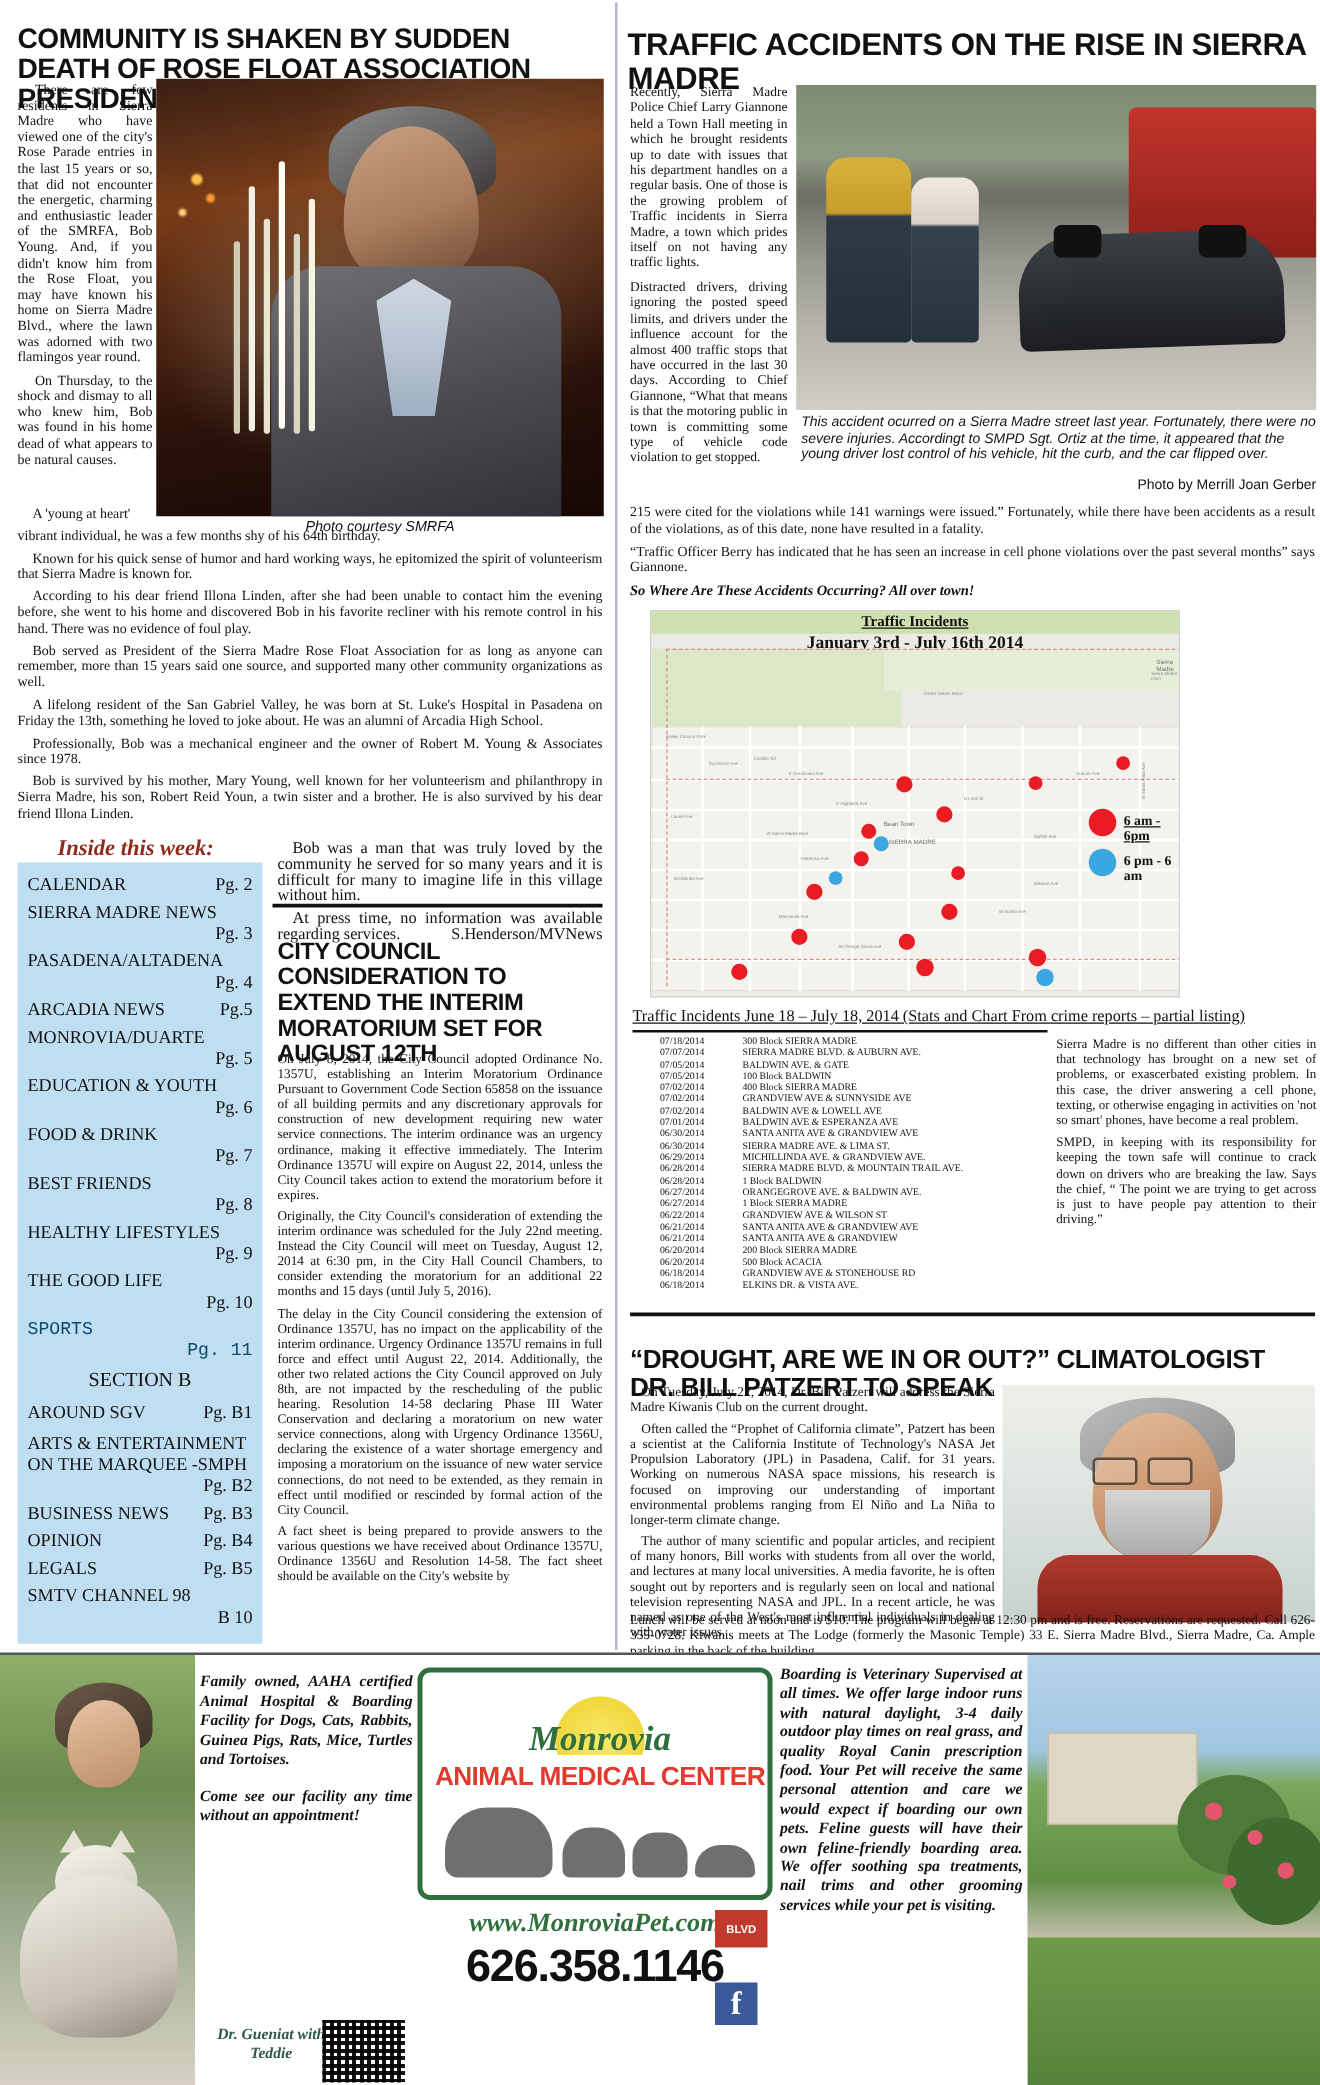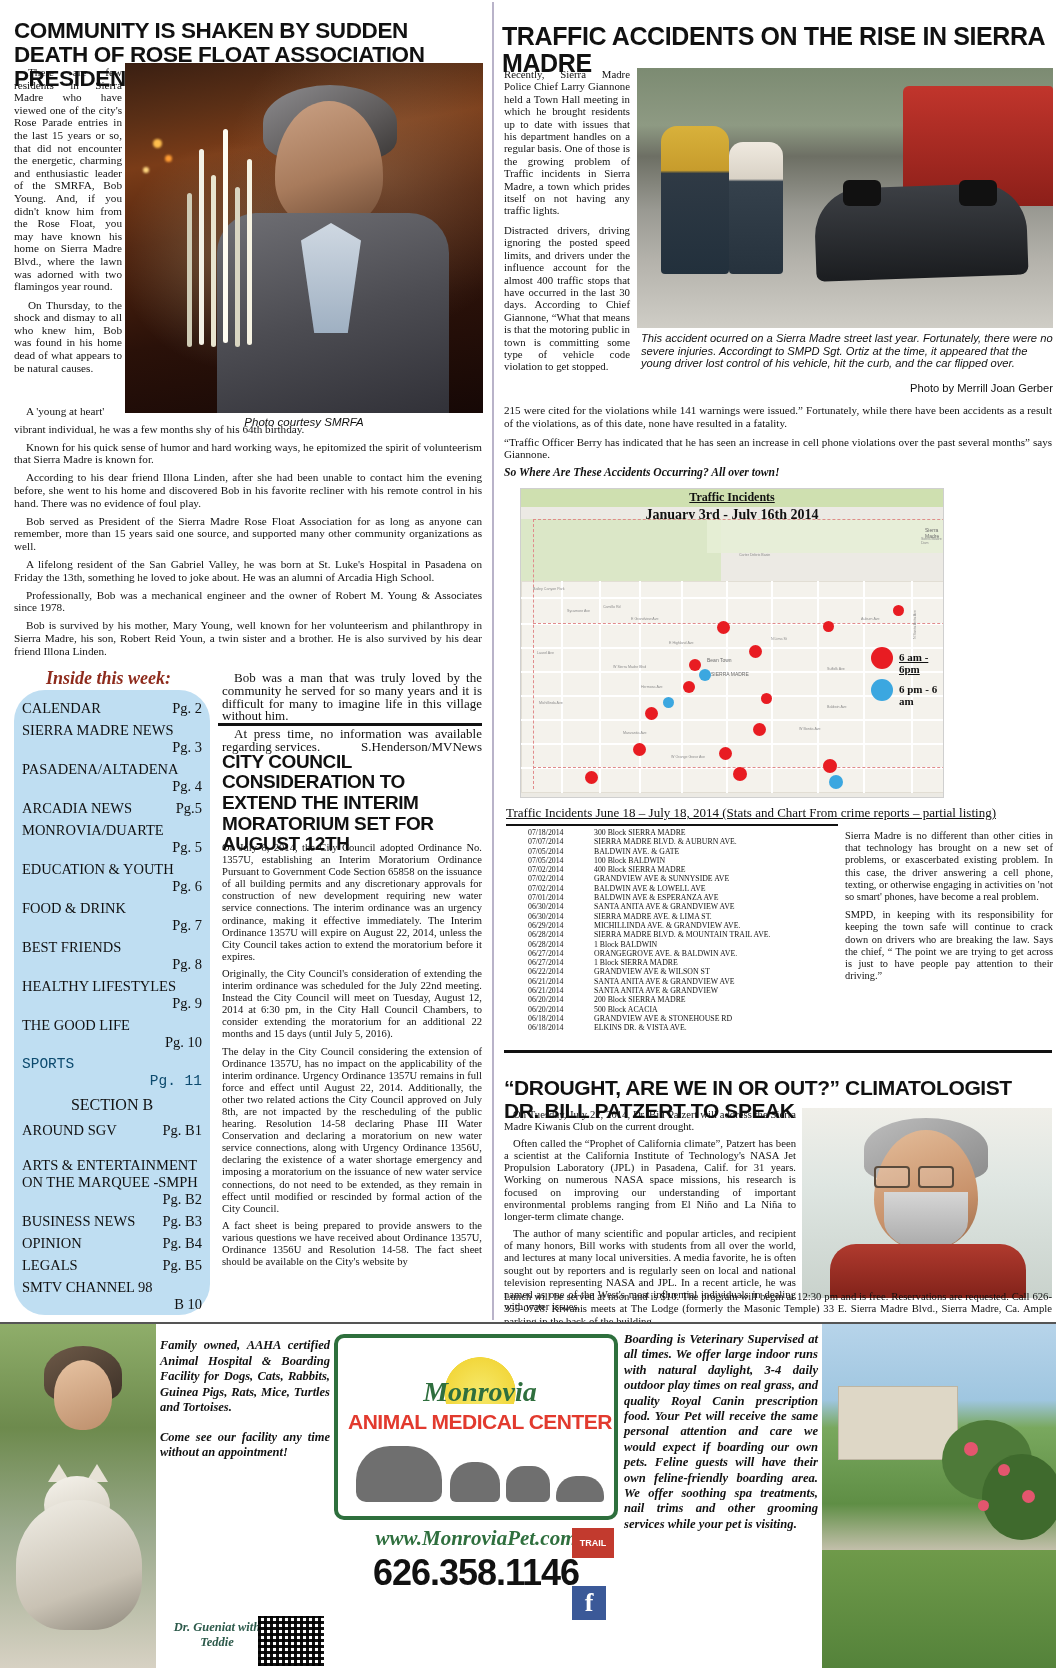--- a/index.html
+++ b/index.html
@@ -81,21 +81,20 @@
     left:14px; top:668px; width:200px;
     font-family:"Liberation Serif", serif;
     font-style:italic; font-weight:bold; font-size:18px;
     color:#8e2b1c;
     margin-left:32px;
   }
   #inside-box {
     left:14px; top:690px; width:196px; height:625px;
     background:#bfdef2;
     padding:10px 8px 0 8px;
-    border-radius:31px;
   }
   .idx-row {
     font-family:"Liberation Serif", serif;
     font-size:14.5px; line-height:17px;
     margin-bottom:5px;
   }
   .idx-row .nm { display:block; }
   .idx-row .pg { display:block; text-align:right; }
   .idx-row.inline { display:flex; justify-content:space-between; align-items:baseline; }
   .idx-row.inline .nm, .idx-row.inline .pg { display:inline; text-align:left; }
@@ -489,21 +488,21 @@
     <span class="nm">SPORTS</span>
     <span class="pg">Pg. 11</span>
   </div>
 
   <div class="idx-sec">SECTION B</div>
 
   <div class="idx-row inline">
     <span class="nm">AROUND SGV</span>
     <span class="pg">Pg. B1</span>
   </div>
-  <div class="idx-row" style="margin-top:18px;">
+  <div class="idx-row" style="margin-top:8px;">
     <span class="nm">ARTS &amp; ENTERTAINMENT ON THE MARQUEE -SMPH</span>
     <span class="pg">Pg. B2</span>
   </div>
   <div class="idx-row inline">
     <span class="nm">BUSINESS NEWS</span>
     <span class="pg">Pg. B3</span>
   </div>
   <div class="idx-row inline">
     <span class="nm">OPINION</span>
     <span class="pg">Pg. B4</span>
@@ -782,21 +781,21 @@
       <div id="logo-mon">Monrovia</div>
       <div id="logo-amc">ANIMAL MEDICAL CENTER</div>
       <div id="logo-pets">
         <div class="pet" style="left:10px;top:8px;width:86px;height:56px;border-radius:34px 34px 10px 10px;"></div>
         <div class="pet" style="left:104px;top:24px;width:50px;height:40px;border-radius:22px 22px 6px 6px;"></div>
         <div class="pet" style="left:160px;top:28px;width:44px;height:36px;border-radius:18px 18px 6px 6px;"></div>
         <div class="pet" style="left:210px;top:38px;width:48px;height:26px;border-radius:20px 20px 4px 4px;"></div>
       </div>
     </div>
     <div id="ad-phone">626.358.1146</div>
-    <div id="aaha-badge">TRAIL</div>
+    <div id="aaha-badge">BLVD</div>
     <div id="fb-badge">f</div>
   </div>
 
   <div id="ad-text-r">Boarding is Veterinary Supervised at all times. We offer large indoor runs with natural daylight, 3-4 daily outdoor play times on real grass, and quality Royal Canin prescription food. Your Pet will receive the same personal attention and care we would expect if boarding our own pets. Feline guests will have their own feline-friendly boarding area. We offer soothing spa treatments, nail trims and other grooming services while your pet is visiting.</div>
 
   <div id="ad-photo-r">
     <div id="house"></div>
     <div id="lawn"></div>
     <div class="bush" style="left:120px;top:96px;width:90px;height:80px;"></div>
     <div class="bush" style="left:160px;top:130px;width:80px;height:86px;background:#3f6a2d;"></div>

